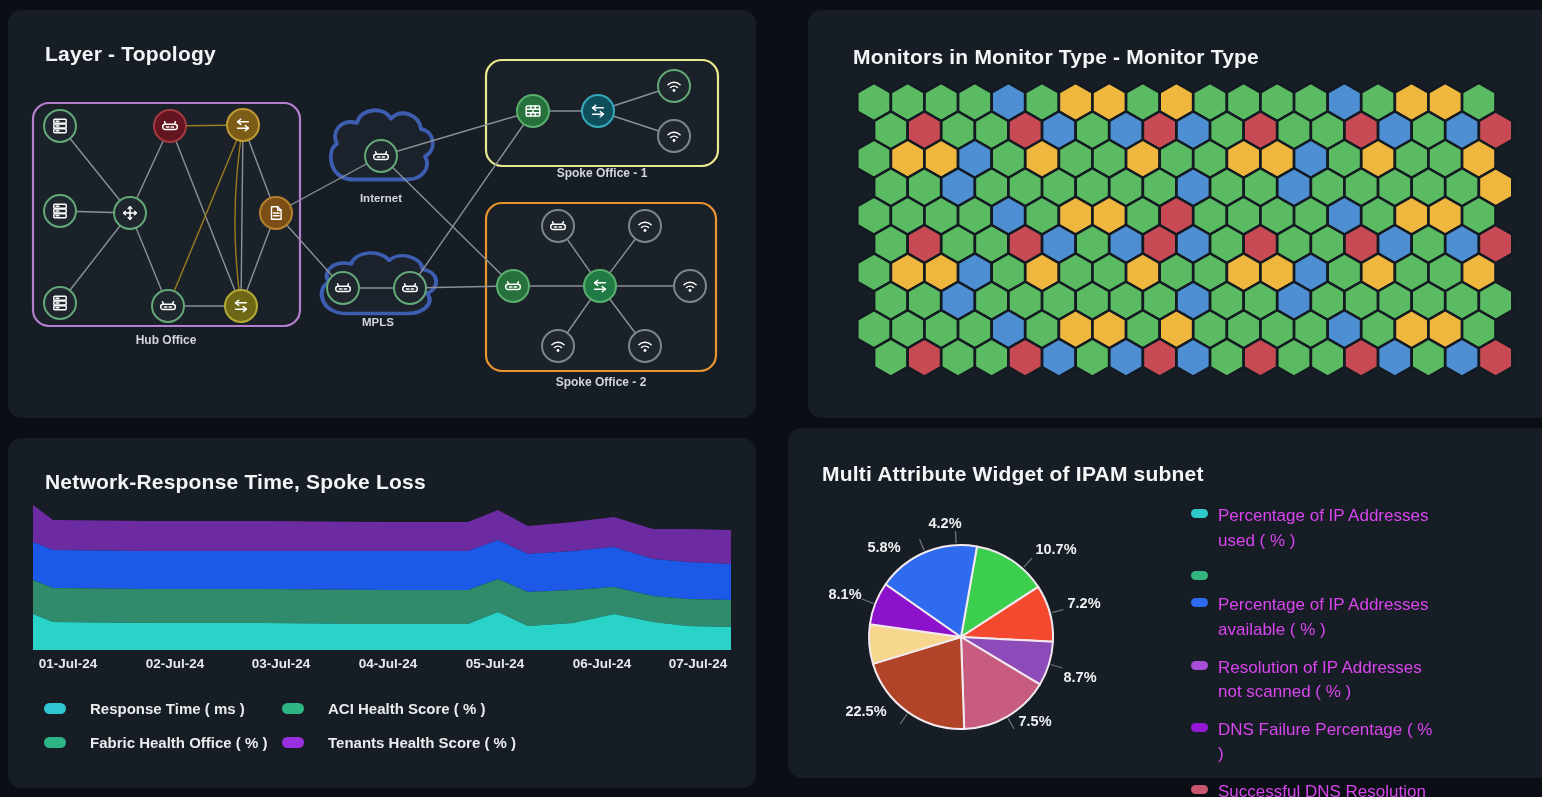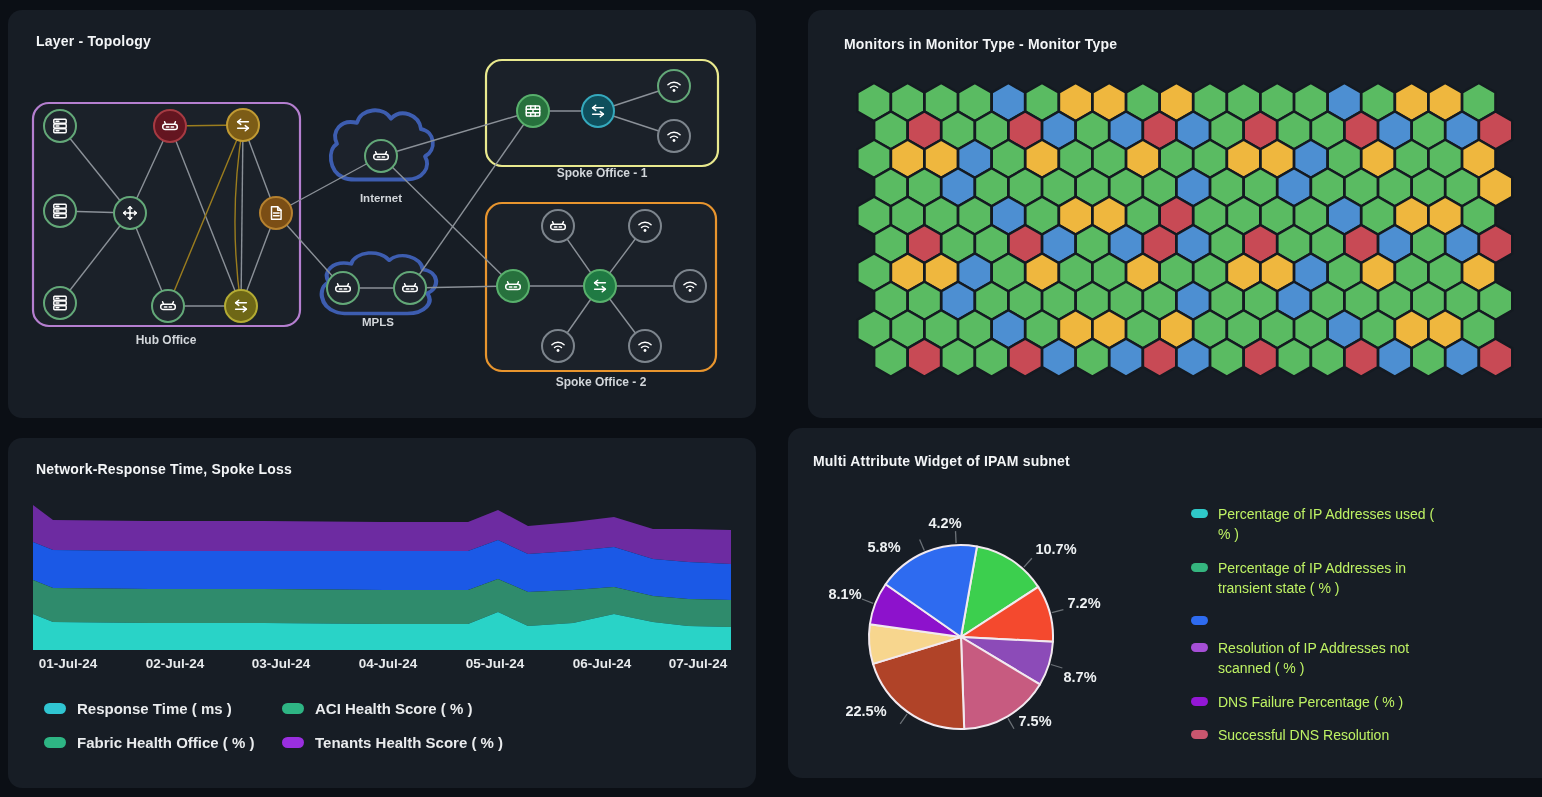--- a/index.html
+++ b/index.html
@@ -1,39 +1,39 @@
 <!DOCTYPE html>
 <html><head>
 <meta charset="utf-8">
 <style>
   html,body{margin:0;padding:0}
   body{width:1542px;height:797px;position:relative;background:#0b0f15;
        font-family:"Liberation Sans",sans-serif;overflow:hidden;color:#e8eaed}
   .panel{position:absolute;background:#171d25;border-radius:14px}
-  .panel h2{margin:3px;position:absolute;left:25px;top:20px;font-size:14px;
+  .panel h2{margin:12px;position:absolute;left:25px;top:20px;font-size:21px;
             color:#f3f5f7;font-weight:700;letter-spacing:.2px;white-space:nowrap}
   #panel-honeycomb h2{left:33px;top:23px}
   #panel-pie h2{left:22px;top:22px}
   #panel-topology{left:8px;top:10px;width:748px;height:408px}
   #panel-honeycomb{left:808px;top:10px;width:762px;height:408px}
   #panel-area{left:8px;top:438px;width:748px;height:350px}
   #panel-pie{left:788px;top:428px;width:814px;height:350px}
   .canvas{position:absolute;left:0;top:0;right:0;bottom:0}
   .node{position:absolute;display:flex;align-items:center;justify-content:center;
         border-radius:50%;box-sizing:border-box;width:34px;height:34px;background:#20262e}
   .node svg{display:block}
   .legend{position:absolute;display:grid;grid-auto-flow:row;
           grid-template-columns:238px 280px;row-gap:17px;column-gap:0}
-  .legend .item{display:flex;align-items:center;gap:11px;font-size:15px;
+  .legend .item{display:flex;align-items:center;gap:24px;font-size:15px;
                 font-weight:600;color:#e9ebed;white-space:nowrap}
   .pill{display:inline-block;width:22px;height:11px;border-radius:6px;flex:none}
   #pie-legend{position:absolute;left:403px;top:76px;width:335px;
               display:flex;flex-direction:column;gap:13px}
-  #pie-legend .item{display:flex;align-items:flex-start;gap:10px;font-size:14px;
-                    color:#bef264;line-height:1.45}
+  #pie-legend .item{display:flex;align-items:flex-start;gap:10px;font-size:17px;
+                    color:#d946ef;line-height:1.45}
   #pie-legend .pill{width:17px;height:9px;margin-top:5px;border-radius:5px}
   #pie-legend .lbl{max-width:220px}
 </style>
 </head>
 <body>
 
 <section class="panel" id="panel-topology">
   <h2>Layer - Topology</h2>
   <div class="canvas" id="topo-canvas"><svg width="748" height="408">
         <path d="M -26 30 L 26 30 C 42 30 50 18 44 8 C 56 2 54 -16 40 -18 C 38 -32 20 -38 10 -28 C 2 -40 -20 -38 -24 -24 C -40 -28 -50 -16 -44 -4 C -54 2 -52 22 -38 28 C -34 30 -30 30 -26 30 Z" transform="translate(373,138) scale(1,1.05)" fill="#1c222b" stroke="#3d5db0" stroke-width="3.8" stroke-linejoin="round"></path>
@@ -512,24 +512,24 @@
         <line x1="136.3" y1="122.5" x2="131.6" y2="111.4" stroke="#6b7177" stroke-width="1.3"></line>
         <text x="96" y="124" text-anchor="middle" fill="#eef1f3" font-size="14.5" font-weight="700" font-family="&quot;Liberation Sans&quot;,sans-serif">5.8%</text>
       </svg></div>
   <div id="pie-legend">
       <div class="item">
         <span class="pill" style="background: rgb(47, 201, 201);"></span>
         <span class="lbl">Percentage of IP Addresses used ( % )</span>
       </div>
       <div class="item">
         <span class="pill" style="background: rgb(53, 181, 127);"></span>
-        <span class="lbl">Percentage of IP Addresses in transient state ( % )</span>
       </div>
       <div class="item">
         <span class="pill" style="background: rgb(46, 107, 240);"></span>
+        <span class="lbl">Percentage of IP Addresses available ( % )</span>
       </div>
       <div class="item">
         <span class="pill" style="background: rgb(166, 79, 214);"></span>
         <span class="lbl">Resolution of IP Addresses not scanned ( % )</span>
       </div>
       <div class="item">
         <span class="pill" style="background: rgb(148, 23, 214);"></span>
         <span class="lbl">DNS Failure Percentage ( % )</span>
       </div>
       <div class="item">

